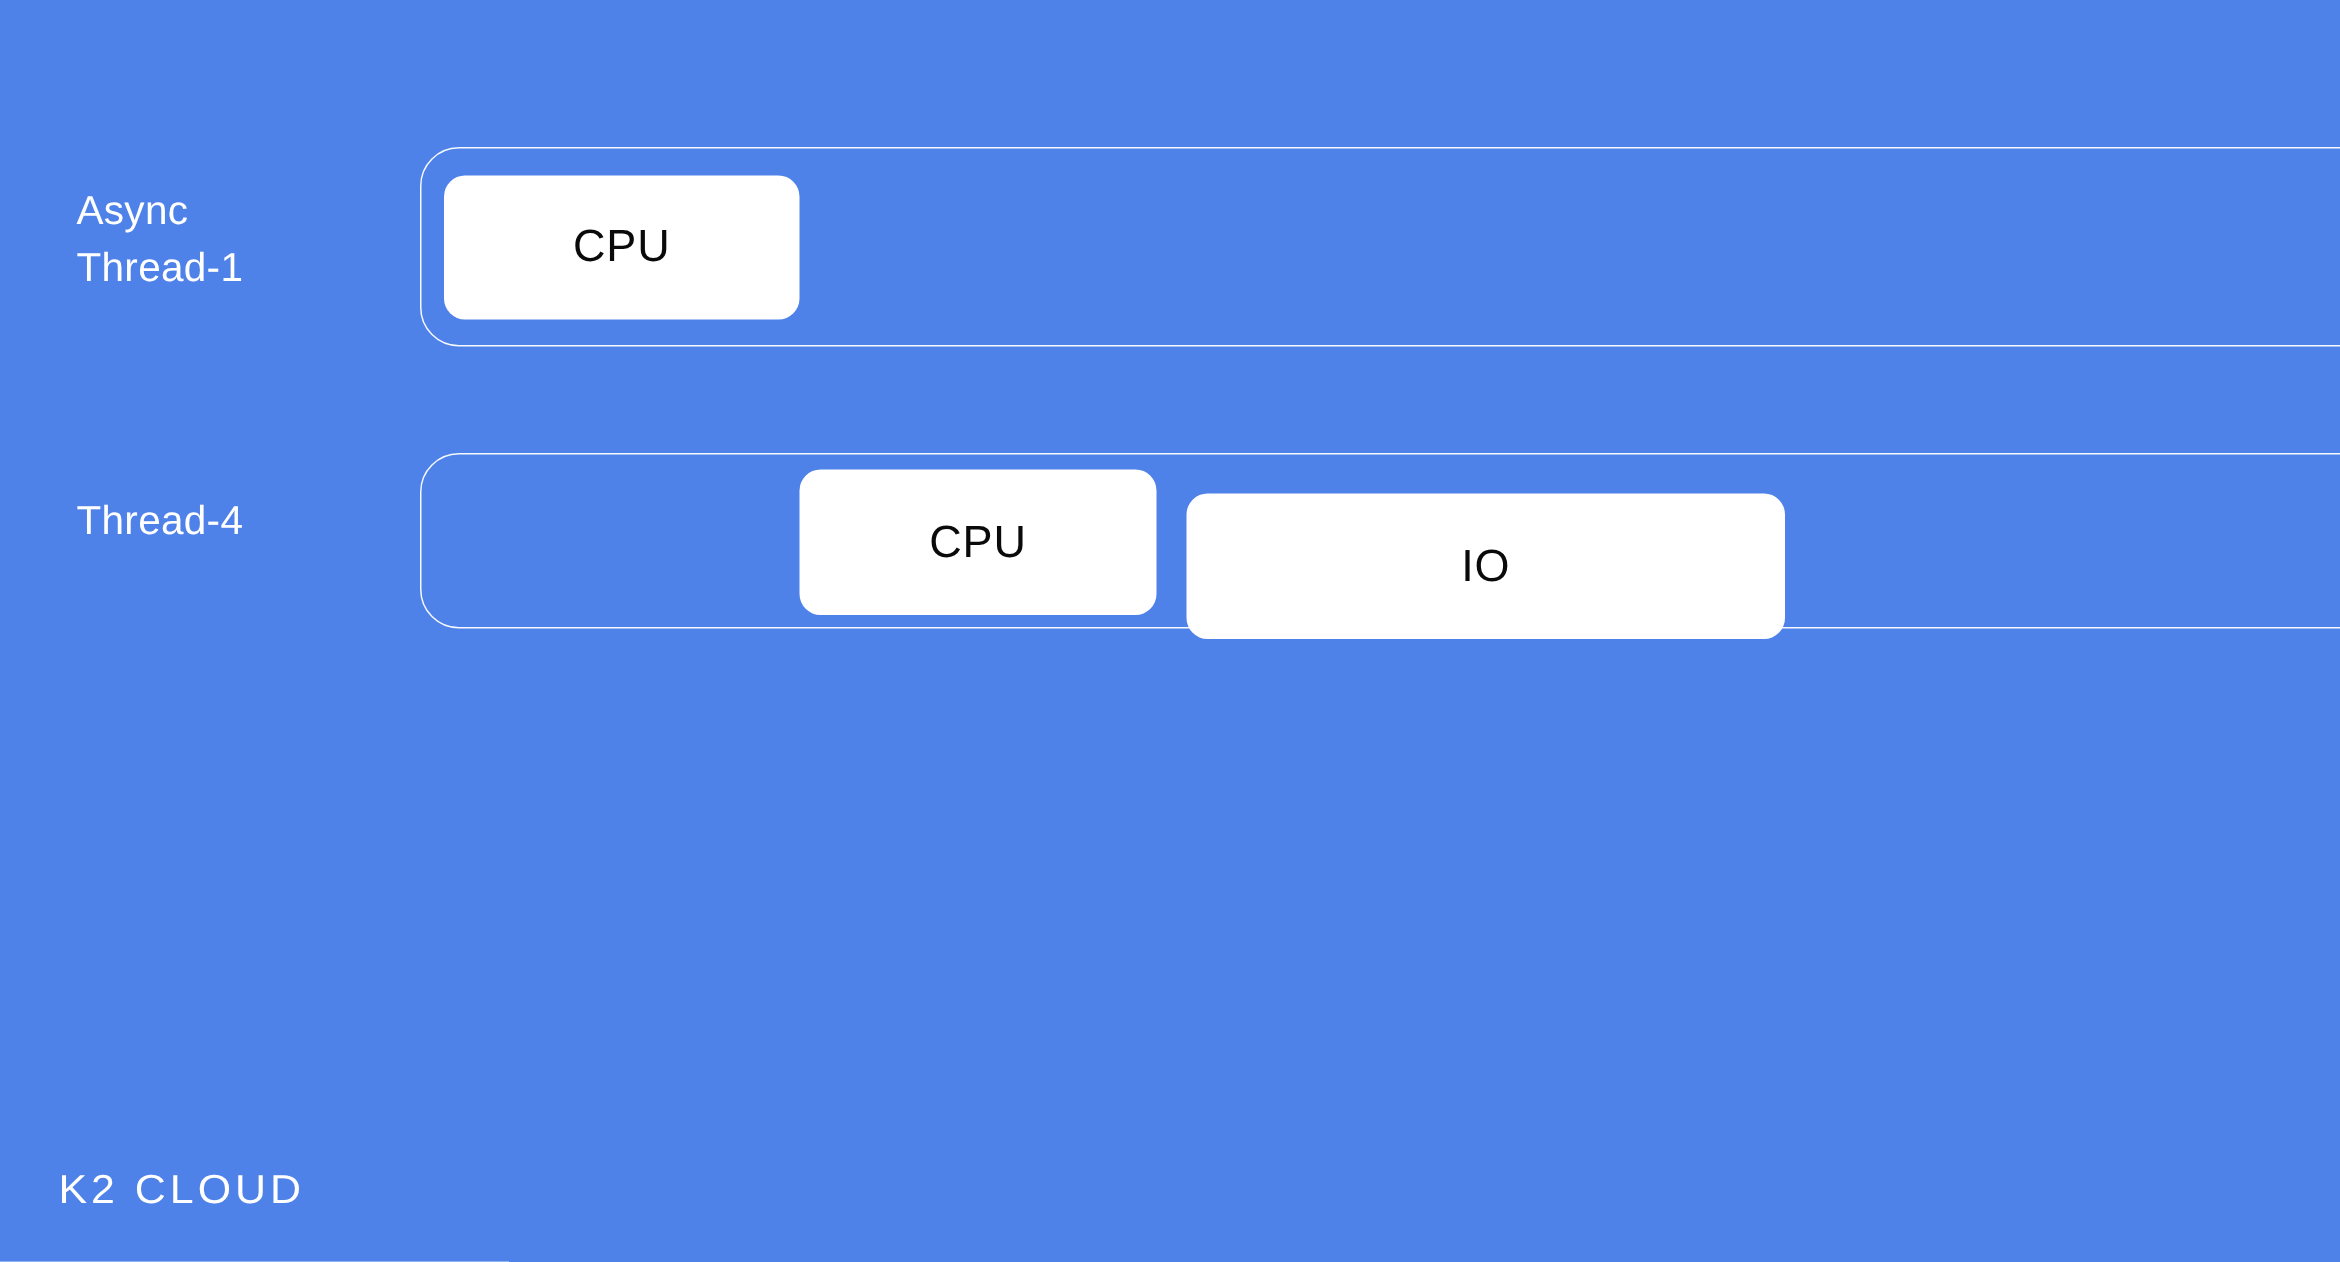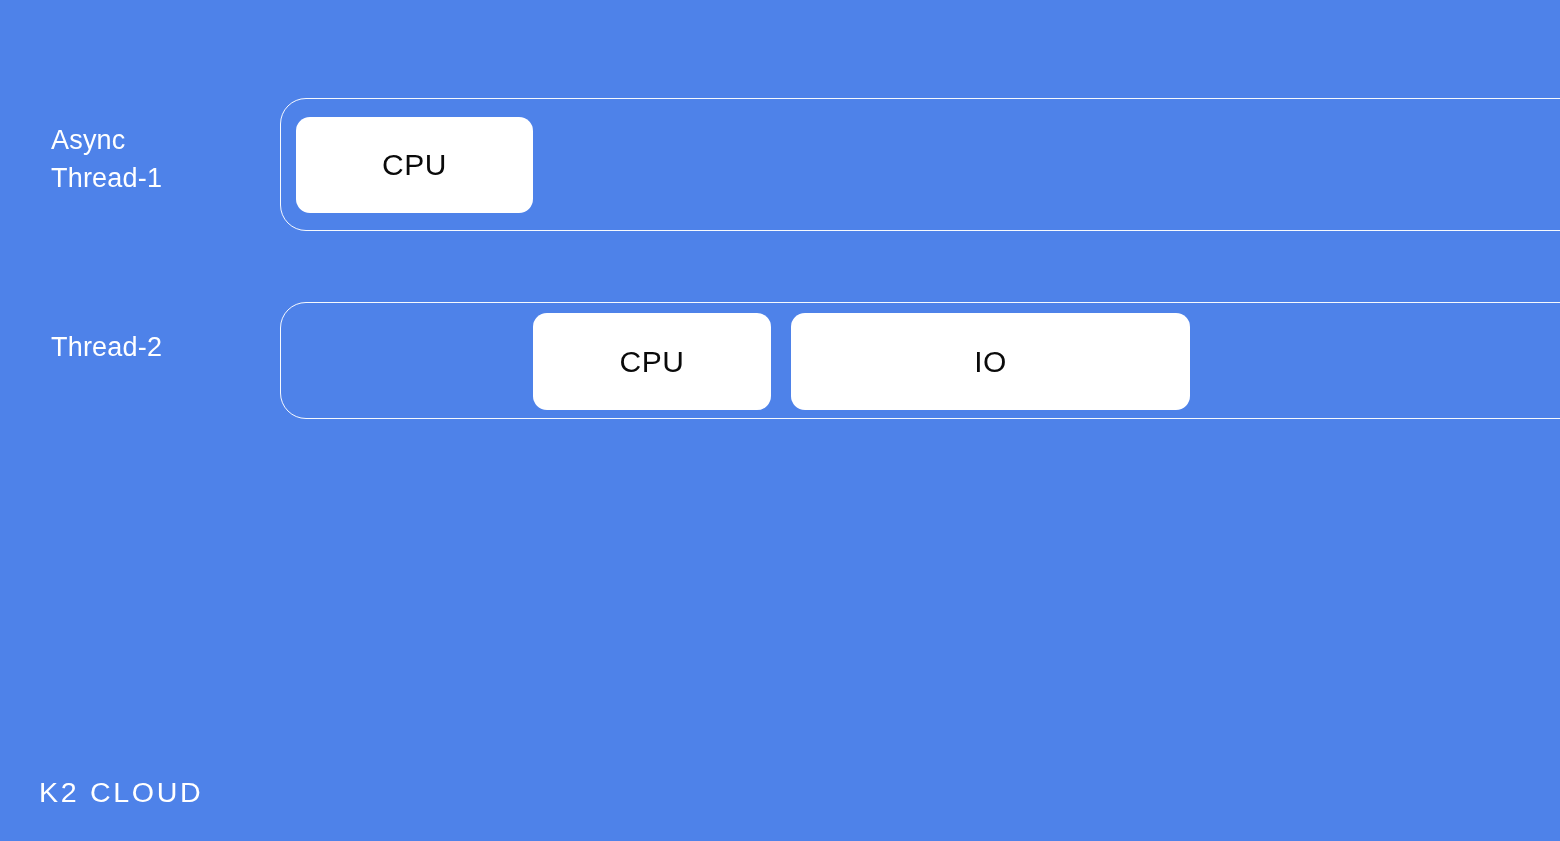--- a/index.html
+++ b/index.html
@@ -50,21 +50,21 @@
     border-radius: 14px;
     display: flex;
     align-items: center;
     justify-content: center;
     color: #0A0A0A;
     font-size: 30px;
     letter-spacing: 0.5px;
   }
   .block-cpu-lane1 { left: 15px;  top: 18px; width: 237px; height: 96px; }
   .block-cpu-lane2 { left: 252px; top: 10px; width: 238px; height: 97px; }
-  .block-io-lane2  { left: 510px; top: 10px; width: 399px; height: 97px; align-items: center; }
+  .block-io-lane2  { left: 510px; top: 26px; width: 399px; height: 97px; align-items: center; }
 
   
   .logo {
     position: absolute;
     left: 39px;
     top: 778px;
     color: #FFFFFF;
     font-size: 27px;
     font-weight: 400;
     letter-spacing: 2.5px;
@@ -83,21 +83,21 @@
     <div class="label-line">Thread-1</div>
   </div>
 
   <div class="lane lane-1">
     <div class="block block-cpu-lane1">
       <span>CPU</span>
     </div>
   </div>
 
   <div class="lane-label lane-label-2">
-    <div class="label-line">Thread-2</div>
+    <div class="label-line">Thread-4</div>
   </div>
 
   <div class="lane lane-2">
     <div class="block block-cpu-lane2">
       <span>CPU</span>
     </div>
     <div class="block block-io-lane2">
       <span>IO</span>
     </div>
   </div>

